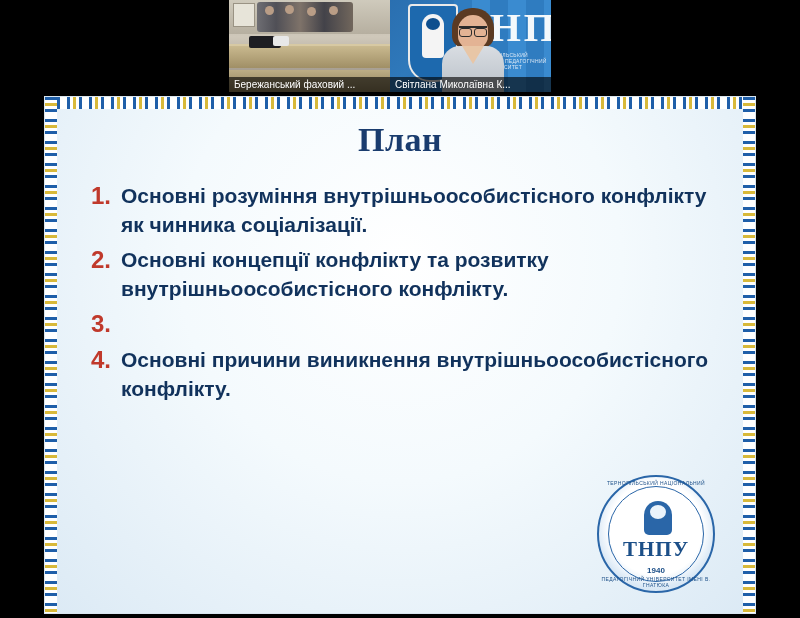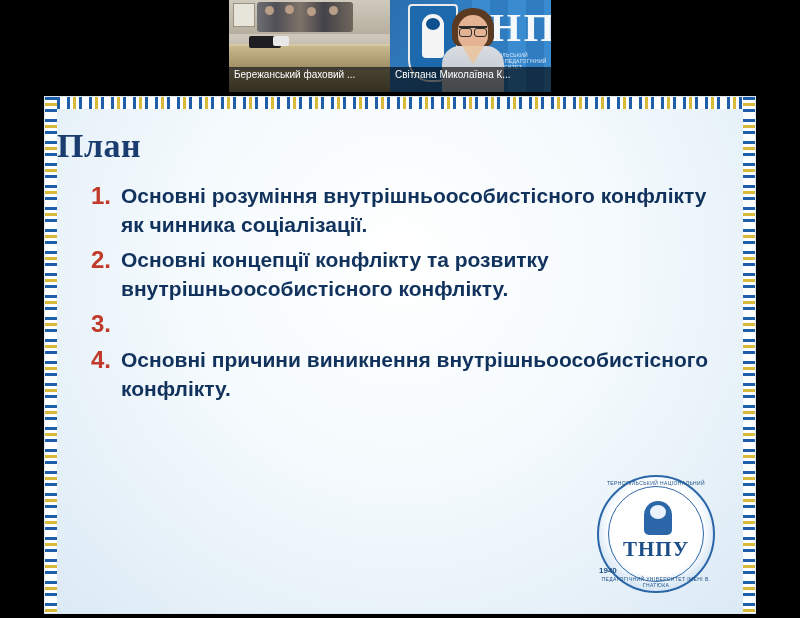--- a/index.html
+++ b/index.html
@@ -146,21 +146,21 @@
   }
   .spk-collar {
     position: absolute; left: 26px; top: 38px; width: 22px; height: 18px;
     background: #e8c6a6; clip-path: polygon(50% 100%, 0 0, 100% 0);
   }
 
   .tile-label {
     position: absolute;
     left: 0; bottom: 0;
     width: 100%;
-    height: 25px;
+    height: 15px;
     background: rgba(0,0,0,.62);
     color: #ffffff;
     font-size: 10px;
     line-height: 15px;
     padding-left: 5px;
     box-sizing: border-box;
     white-space: nowrap;
     overflow: hidden;
   }
 
@@ -209,26 +209,26 @@
   }
   .slide-inner {
     position: absolute;
     left: 12px; top: 12px; right: 12px; bottom: 0;
     background:
       radial-gradient(circle at 50% 30%, #ffffff 0%, #f4fafd 45%, #dceaf5 100%);
   }
   .slide-title {
     position: absolute;
     left: 0; right: 0; top: 12px;
+    text-align: center;
     color: #1a3c6e;
     font-size: 34px;
     font-weight: bold;
     font-family: "Liberation Serif", serif;
     letter-spacing: .5px;
-    margin-top: 6px;
   }
   .plan-list {
     position: absolute;
     left: 28px;
     top: 72px;
     right: 26px;
   }
   .plan-item {
     display: flex;
     align-items: flex-start;
@@ -298,20 +298,21 @@
     text-align: center;
     color: #1c4f88;
     font-size: 21px;
     font-weight: bold;
     font-family: "Liberation Serif", serif;
     letter-spacing: 1px;
   }
   .seal-year {
     position: absolute;
     left: 0; bottom: 16px; width: 100%;
+    text-align: center;
     color: #1c4f88;
     font-size: 8px;
     font-weight: bold;
   }
 </style>
 </head>
 <body>
 
 <div class="screen">
 

